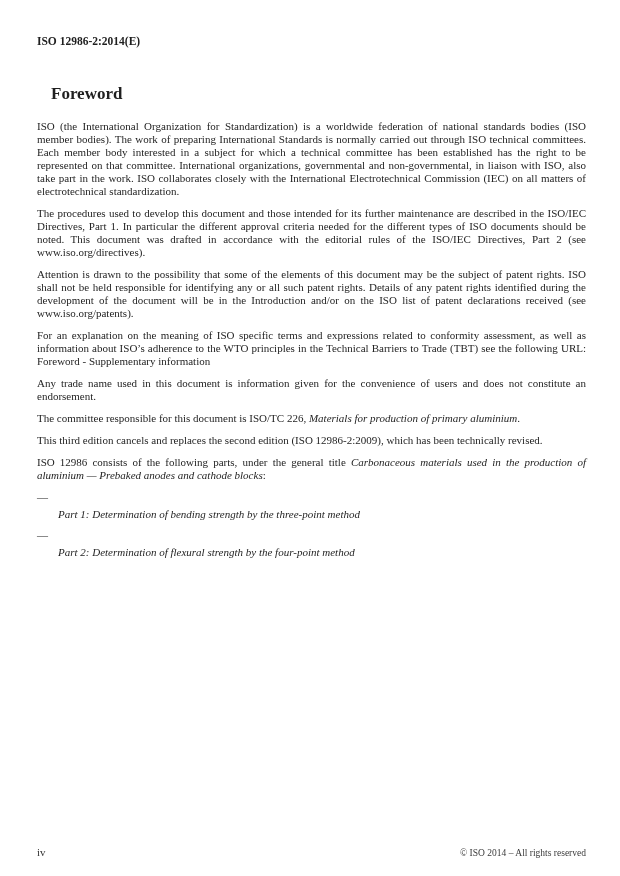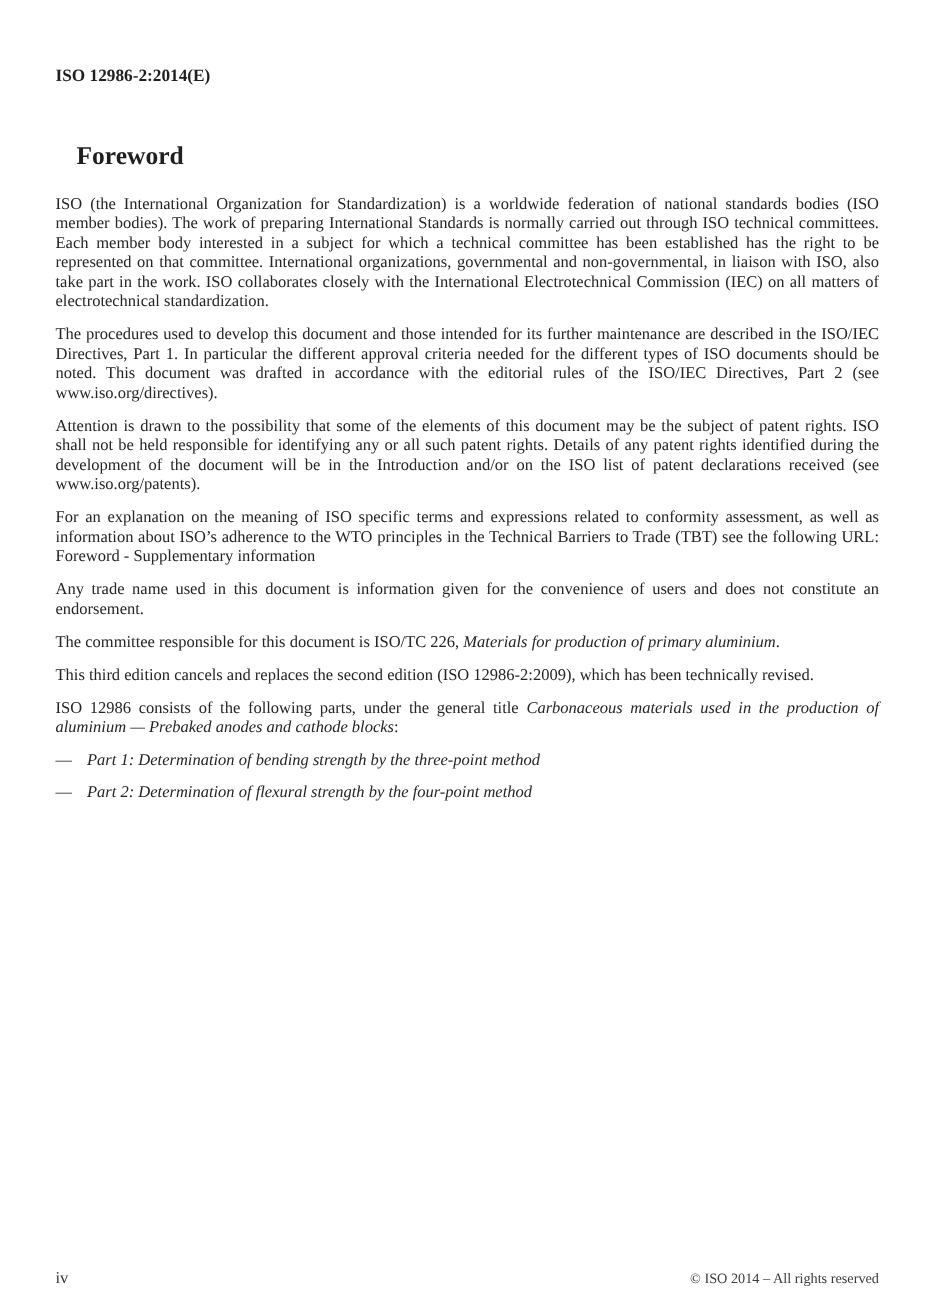--- a/index.html
+++ b/index.html
@@ -8,21 +8,21 @@
     background: #ffffff;
     width: 620px;
     height: 876px;
     overflow: hidden;
   }
   .page {
     position: relative;
     box-sizing: border-box;
     width: 620px;
     height: 876px;
-    padding: 45px 34px 0 37px;
+    padding: 35px 34px 0 37px;
     background: #ffffff;
     font-family: "Liberation Serif", "DejaVu Serif", serif;
     color: #242424;
   }
   .doc-ref {
     font-size: 11.5px;
     font-weight: bold;
     color: #1f1f1f;
   }
   .title {
@@ -43,21 +43,21 @@
   .list-item {
     display: flex;
     margin: 2px 0 8px 0;
     font-size: 11px;
     line-height: 13px;
   }
   .list-item .dash {
     flex: 0 0 21px;
     font-style: normal;
   }
-  .list-item em { font-style: italic; }
+  .list-item em { font-style: italic; margin-top: 17px; }
   .footer {
     position: absolute;
     left: 37px;
     right: 34px;
     top: 826px;
     display: flex;
     justify-content: space-between;
     align-items: baseline;
   }
   .page-number {

